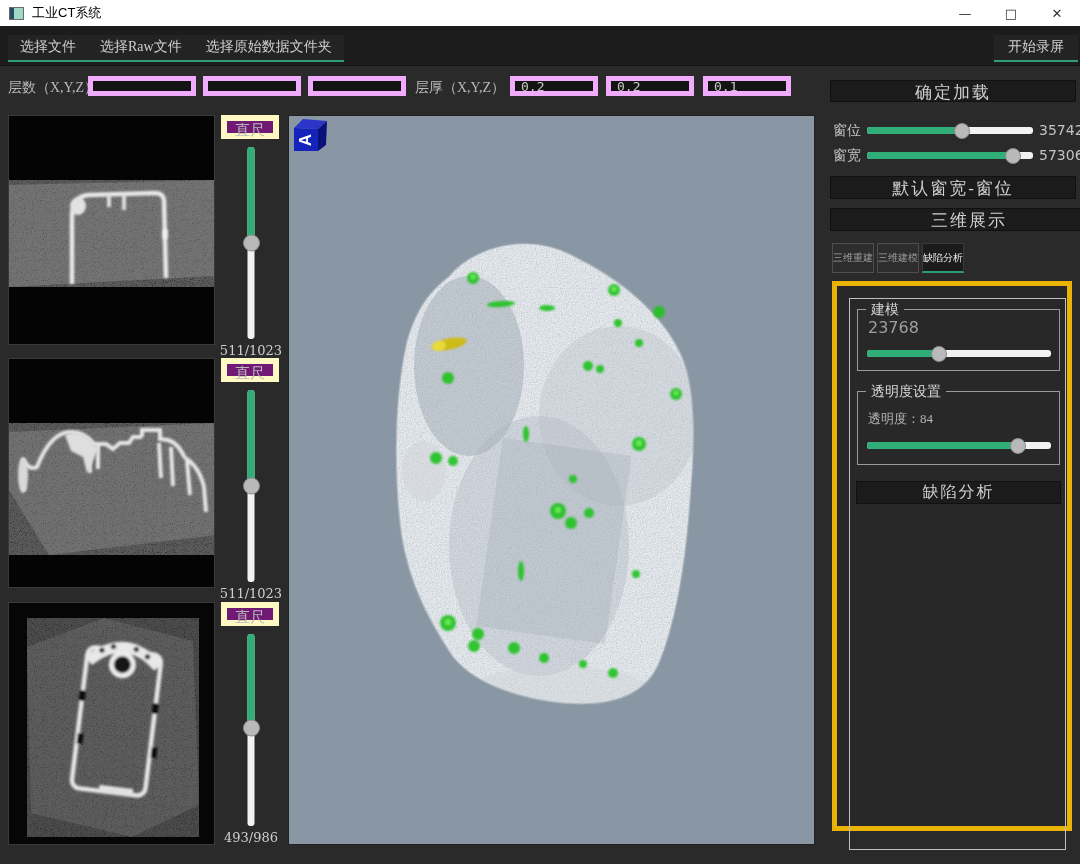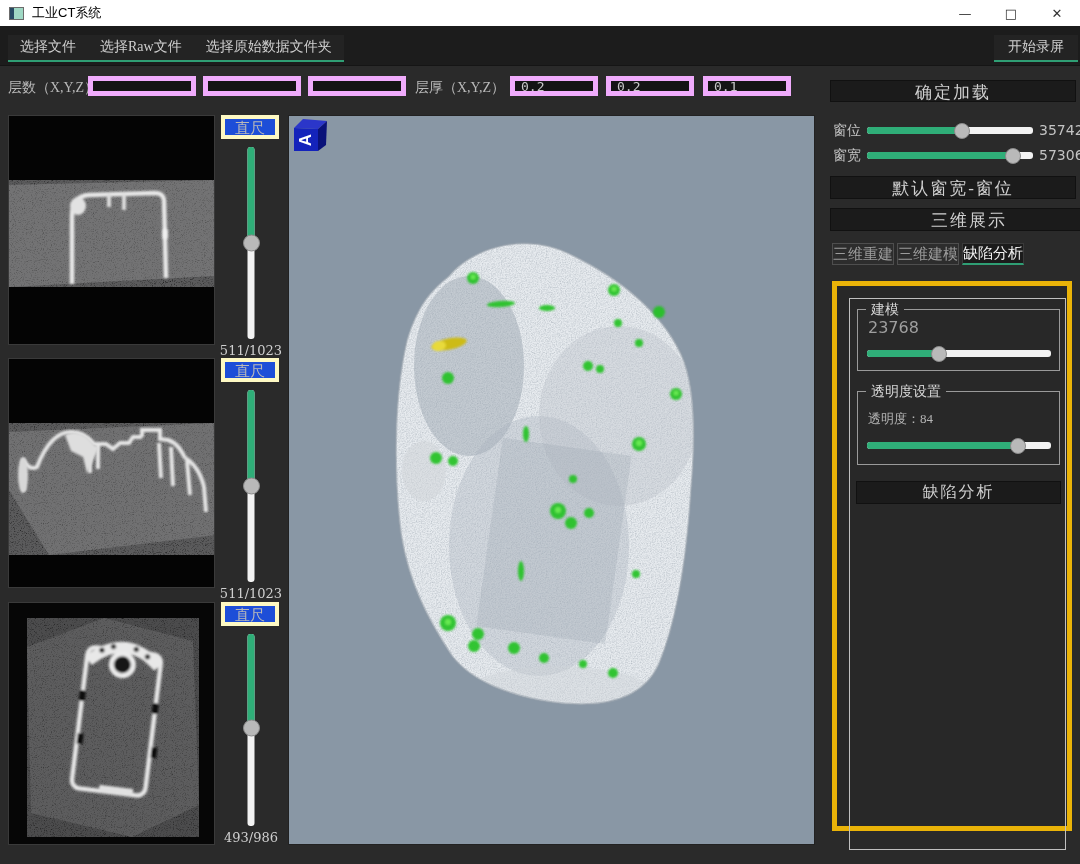--- a/index.html
+++ b/index.html
@@ -26,21 +26,21 @@
     color:#cfcfcf;font-size:14px;padding:3px 14px 4px 14px;font-family:"Liberation Serif","DejaVu Serif",serif;}
   
   .params{position:absolute;left:0;top:66px;width:1080px;height:46px;background:#2a2a2a;}
   .param-label{position:absolute;top:13px;font-size:14px;color:#b9b9b9;}
   .param-input{position:absolute;top:10px;height:20px;background:#141414;border:5px solid #f0abfc;
     color:#c8c8c8;font-size:13px;font-family:"DejaVu Sans Mono",monospace;padding:0 6px;}
   
   .slice-box{position:absolute;left:8px;width:207px;background:#000;border:1px solid #3a3a3a;overflow:hidden;}
   .slice-box svg{display:block;}
   .slider-col{position:absolute;left:218px;width:66px;}
-  .ruler-btn{position:absolute;left:3px;top:0px;width:58px;height:24px;background:#1d4ed8;border:4px solid #fef9c3;
+  .ruler-btn{position:absolute;left:3px;top:0px;width:58px;height:24px;background:#701a75;border:6px solid #fef9c3;
     color:#b9b9b9;font-size:15px;font-family:"Liberation Serif","DejaVu Serif",serif;padding:0;}
   .vtrack{position:absolute;left:50%;transform:translateX(-50%);width:7px;background:#f2f2f2;border-radius:3px;}
   .vfill{position:absolute;left:0;top:0;width:100%;background:#2fae78;border-radius:3px;}
   .vhandle{position:absolute;left:50%;width:17px;height:17px;border-radius:50%;background:#b9b9b9;
     border:1px solid #8a8a8a;transform:translate(-50%,-50%);}
   .pos-label{position:absolute;left:0;width:66px;text-align:center;font-size:13px;color:#cfcfcf;
     font-family:"DejaVu Serif",serif;}
   
   .viewport{position:absolute;left:288px;top:115px;width:527px;height:730px;background:#8997a5;border:1px solid #222;}
   .viewport svg{position:absolute;left:0;top:0;}
@@ -48,21 +48,21 @@
   
   .panel-btn{position:absolute;background:#1b1b1b;border:1px solid #111;color:#cfcfcf;
     font-size:17px;font-family:"Liberation Serif","DejaVu Serif",serif;padding:0;letter-spacing:2px;}
   .wl-label{position:absolute;font-size:14px;color:#c3c3c3;}
   .htrack{position:absolute;height:7px;background:#f2f2f2;border-radius:3px;}
   .hfill{position:absolute;left:0;top:0;height:100%;background:#2fae78;border-radius:3px;}
   .hhandle{position:absolute;top:50%;width:16px;height:16px;border-radius:50%;background:#b9b9b9;
     border:1px solid #8a8a8a;transform:translate(-50%,-50%);}
   .wl-value{position:absolute;font-size:14px;color:#c3c3c3;font-family:"DejaVu Sans",sans-serif;}
   .tabs{position:absolute;left:832px;top:243px;display:flex;gap:3px;}
-  .tab{height:22px;padding:0 0;font-size:15px;background:#2d2d2d;border:1px solid #4e4e4e;color:#9c9c9c;
+  .tab{height:30px;padding:0 0;font-size:10px;background:#2d2d2d;border:1px solid #4e4e4e;color:#9c9c9c;
     font-family:"Liberation Serif","DejaVu Serif",serif;}
   .tab.active{background:#1b1b1b;color:#f2f2f2;border-color:#3a3a3a;border-bottom:2px solid #2f9e74;}
   .tab-pane{position:absolute;left:832px;top:266px;width:240px;height:550px;border:5px solid #eab308;background:#282828;margin-top:15px;}
   .inner-frame{position:absolute;left:12px;top:12px;width:217px;height:552px;border:1px solid #c0c0c0;}
   .groupbox{position:absolute;left:7px;width:203px;border:1px solid #9a9a9a;}
   .groupbox .gtitle{position:absolute;top:-9px;left:8px;background:#282828;padding:0 5px;font-size:14px;color:#d6d6d6;}
   .gvalue{position:absolute;left:10px;font-size:16px;color:#9f9f9f;font-family:"DejaVu Sans",sans-serif;}
   .glabel{position:absolute;left:10px;font-size:13px;color:#b5b5b5;}
   .gb-track{position:absolute;left:9px;width:184px;}
   .analyze-btn{font-size:16px;}

